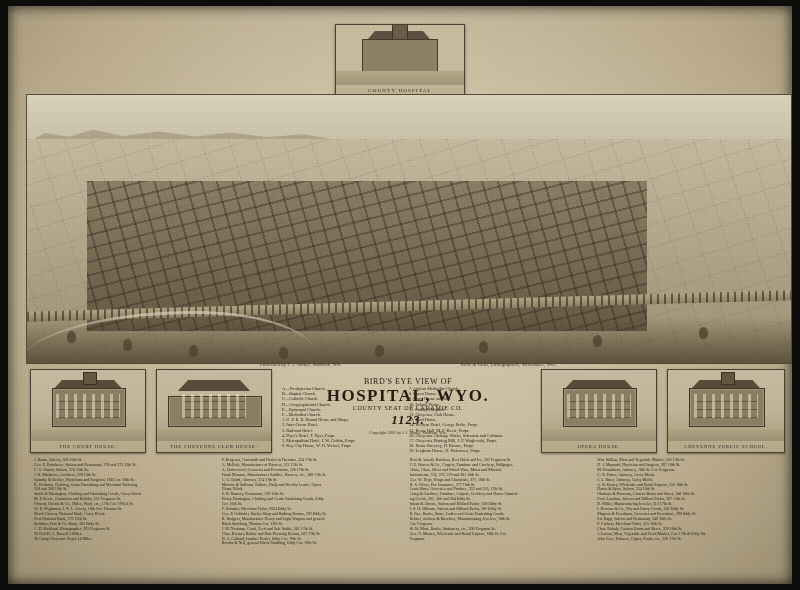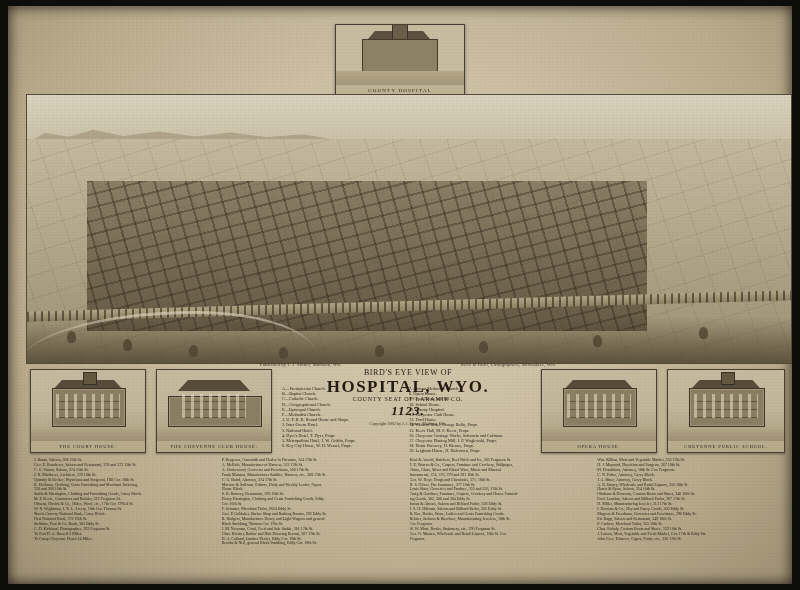--- a/index.html
+++ b/index.html
@@ -173,21 +173,21 @@
     font-size: 4.6px;
     letter-spacing: .2px;
     color: #3b3122;
     display: flex;
     justify-content: space-between;
     padding: 0 2px;
   }
   .title-main {
     font-size: 8px;
     letter-spacing: .6px;
-    margin-top: 1px;
+    margin-top: 10px;
     font-family: "Liberation Serif", serif;
   }
   .title-city {
     font-size: 17px;
     font-weight: bold;
     letter-spacing: 1.5px;
     line-height: 18px;
     margin-top: 1px;
   }
   .title-sub {

